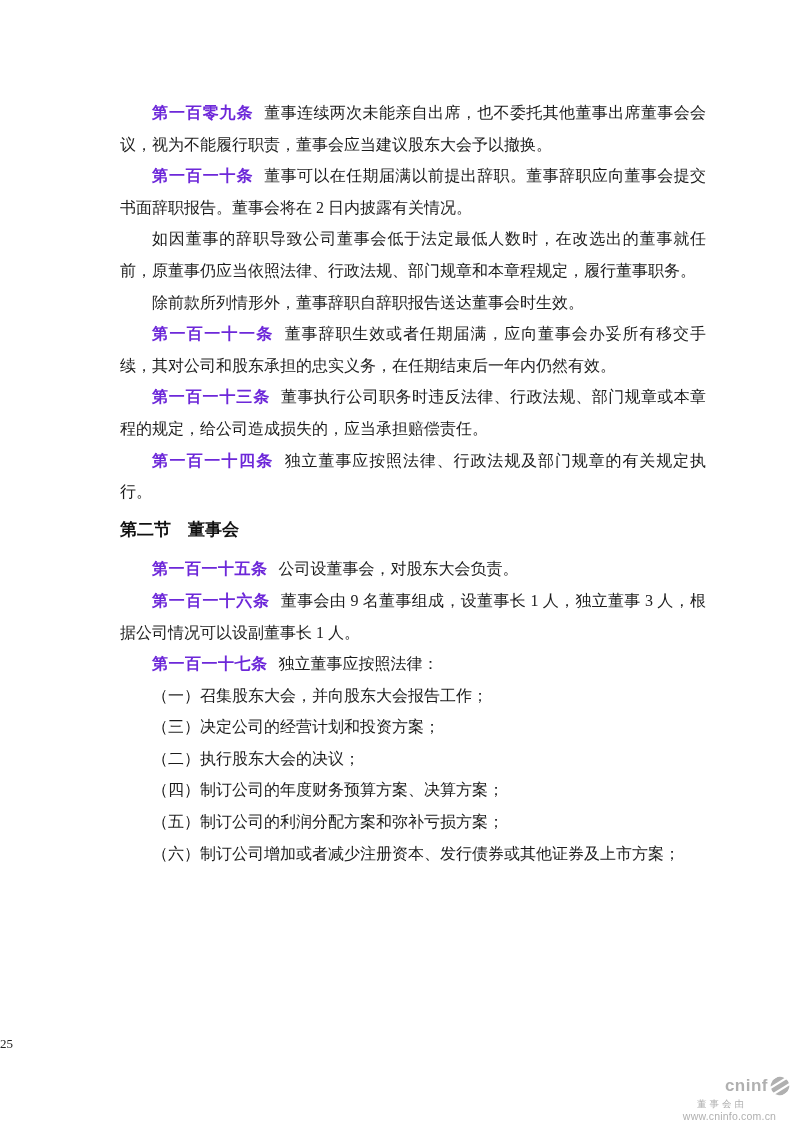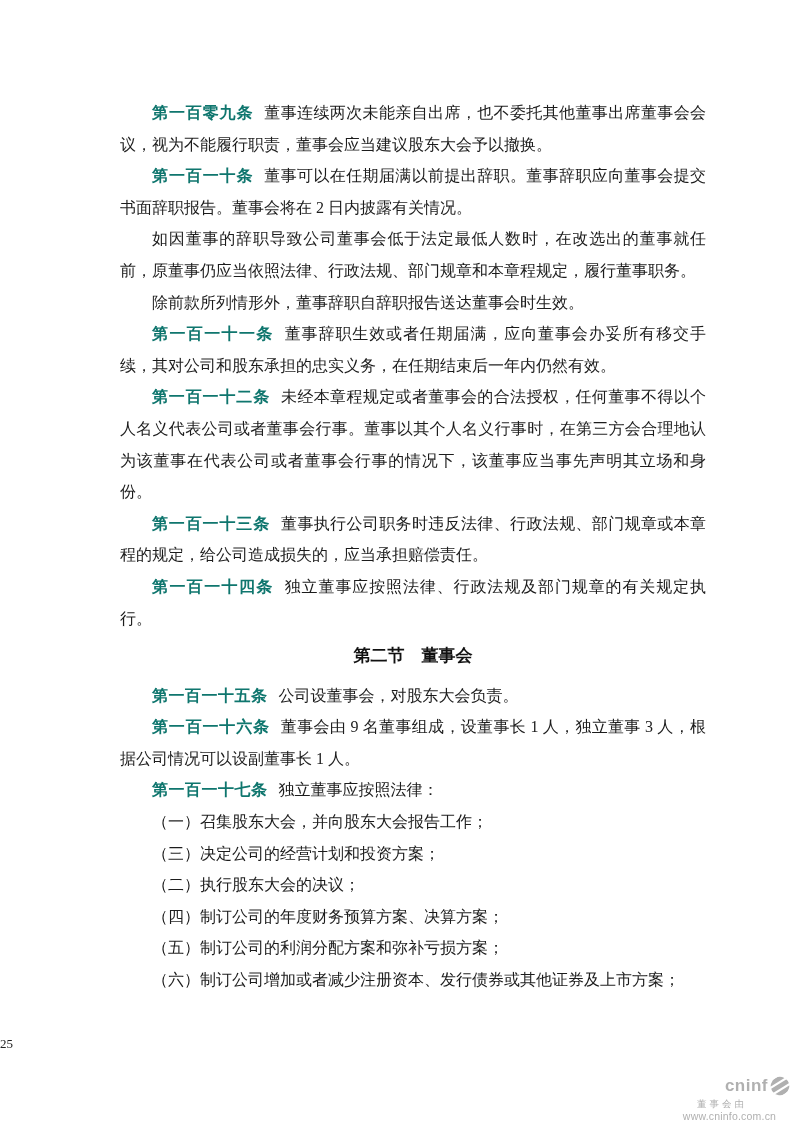--- a/index.html
+++ b/index.html
@@ -16,24 +16,24 @@
   .header-title { font-size:13.5px; line-height:20px; color:#2a2a2a; letter-spacing:0.5px; }
 
   
   .content { position:absolute; left:120px; top:97px; width:586px; }
   .para {
     margin:0; font-size:16px; line-height:31.6px;
     text-align:justify; text-indent:32px; color:#1c1c1c;
   }
   .art-num {
     font-weight:bold; font-family:"Liberation Sans","DejaVu Sans",sans-serif;
-    margin-right:11px; letter-spacing:0.5px; color:#0f766e;
+    margin-right:11px; letter-spacing:0.5px; color:#6d28d9;
   }
   .section-heading {
-    margin:6px 0 8px 0; font-size:17px; line-height:31.6px; text-align:center;
+    margin:6px 0 8px 0; font-size:17px; line-height:31.6px; text-align:left;
     font-weight:bold; font-family:"Liberation Sans","DejaVu Sans",sans-serif;
     text-indent:0; color:#111;
   }
 
   
   .page-number {
     position:absolute; top:1036px; left:0; width:793px;
     text-align:left; font-size:13px; color:#222;
   }
   .logo {
@@ -52,21 +52,20 @@
 
 <div class="page">
 
 
   <main class="content">
       <p class="para"><span class="art-num">第一百零九条</span><span>董事连续两次未能亲自出席，也不委托其他董事出席董事会会议，视为不能履行职责，董事会应当建议股东大会予以撤换。</span></p>
       <p class="para"><span class="art-num">第一百一十条</span><span>董事可以在任期届满以前提出辞职。董事辞职应向董事会提交书面辞职报告。董事会将在 2 日内披露有关情况。</span></p>
       <p class="para">如因董事的辞职导致公司董事会低于法定最低人数时，在改选出的董事就任前，原董事仍应当依照法律、行政法规、部门规章和本章程规定，履行董事职务。</p>
       <p class="para">除前款所列情形外，董事辞职自辞职报告送达董事会时生效。</p>
       <p class="para"><span class="art-num">第一百一十一条</span><span>董事辞职生效或者任期届满，应向董事会办妥所有移交手续，其对公司和股东承担的忠实义务，在任期结束后一年内仍然有效。</span></p>
-      <p class="para"><span class="art-num">第一百一十二条</span><span>未经本章程规定或者董事会的合法授权，任何董事不得以个人名义代表公司或者董事会行事。董事以其个人名义行事时，在第三方会合理地认为该董事在代表公司或者董事会行事的情况下，该董事应当事先声明其立场和身份。</span></p>
       <p class="para"><span class="art-num">第一百一十三条</span><span>董事执行公司职务时违反法律、行政法规、部门规章或本章程的规定，给公司造成损失的，应当承担赔偿责任。</span></p>
       <p class="para"><span class="art-num">第一百一十四条</span><span>独立董事应按照法律、行政法规及部门规章的有关规定执行。</span></p>
       <h3 class="section-heading">第二节　董事会</h3>
       <p class="para"><span class="art-num">第一百一十五条</span><span>公司设董事会，对股东大会负责。</span></p>
       <p class="para"><span class="art-num">第一百一十六条</span><span>董事会由 9 名董事组成，设董事长 1 人，独立董事 3 人，根据公司情况可以设副董事长 1 人。</span></p>
       <p class="para"><span class="art-num">第一百一十七条</span><span>独立董事应按照法律：</span></p>
       <p class="para">（一）召集股东大会，并向股东大会报告工作；</p>
       <p class="para">（三）决定公司的经营计划和投资方案；</p>
       <p class="para">（二）执行股东大会的决议；</p>
       <p class="para">（四）制订公司的年度财务预算方案、决算方案；</p>

